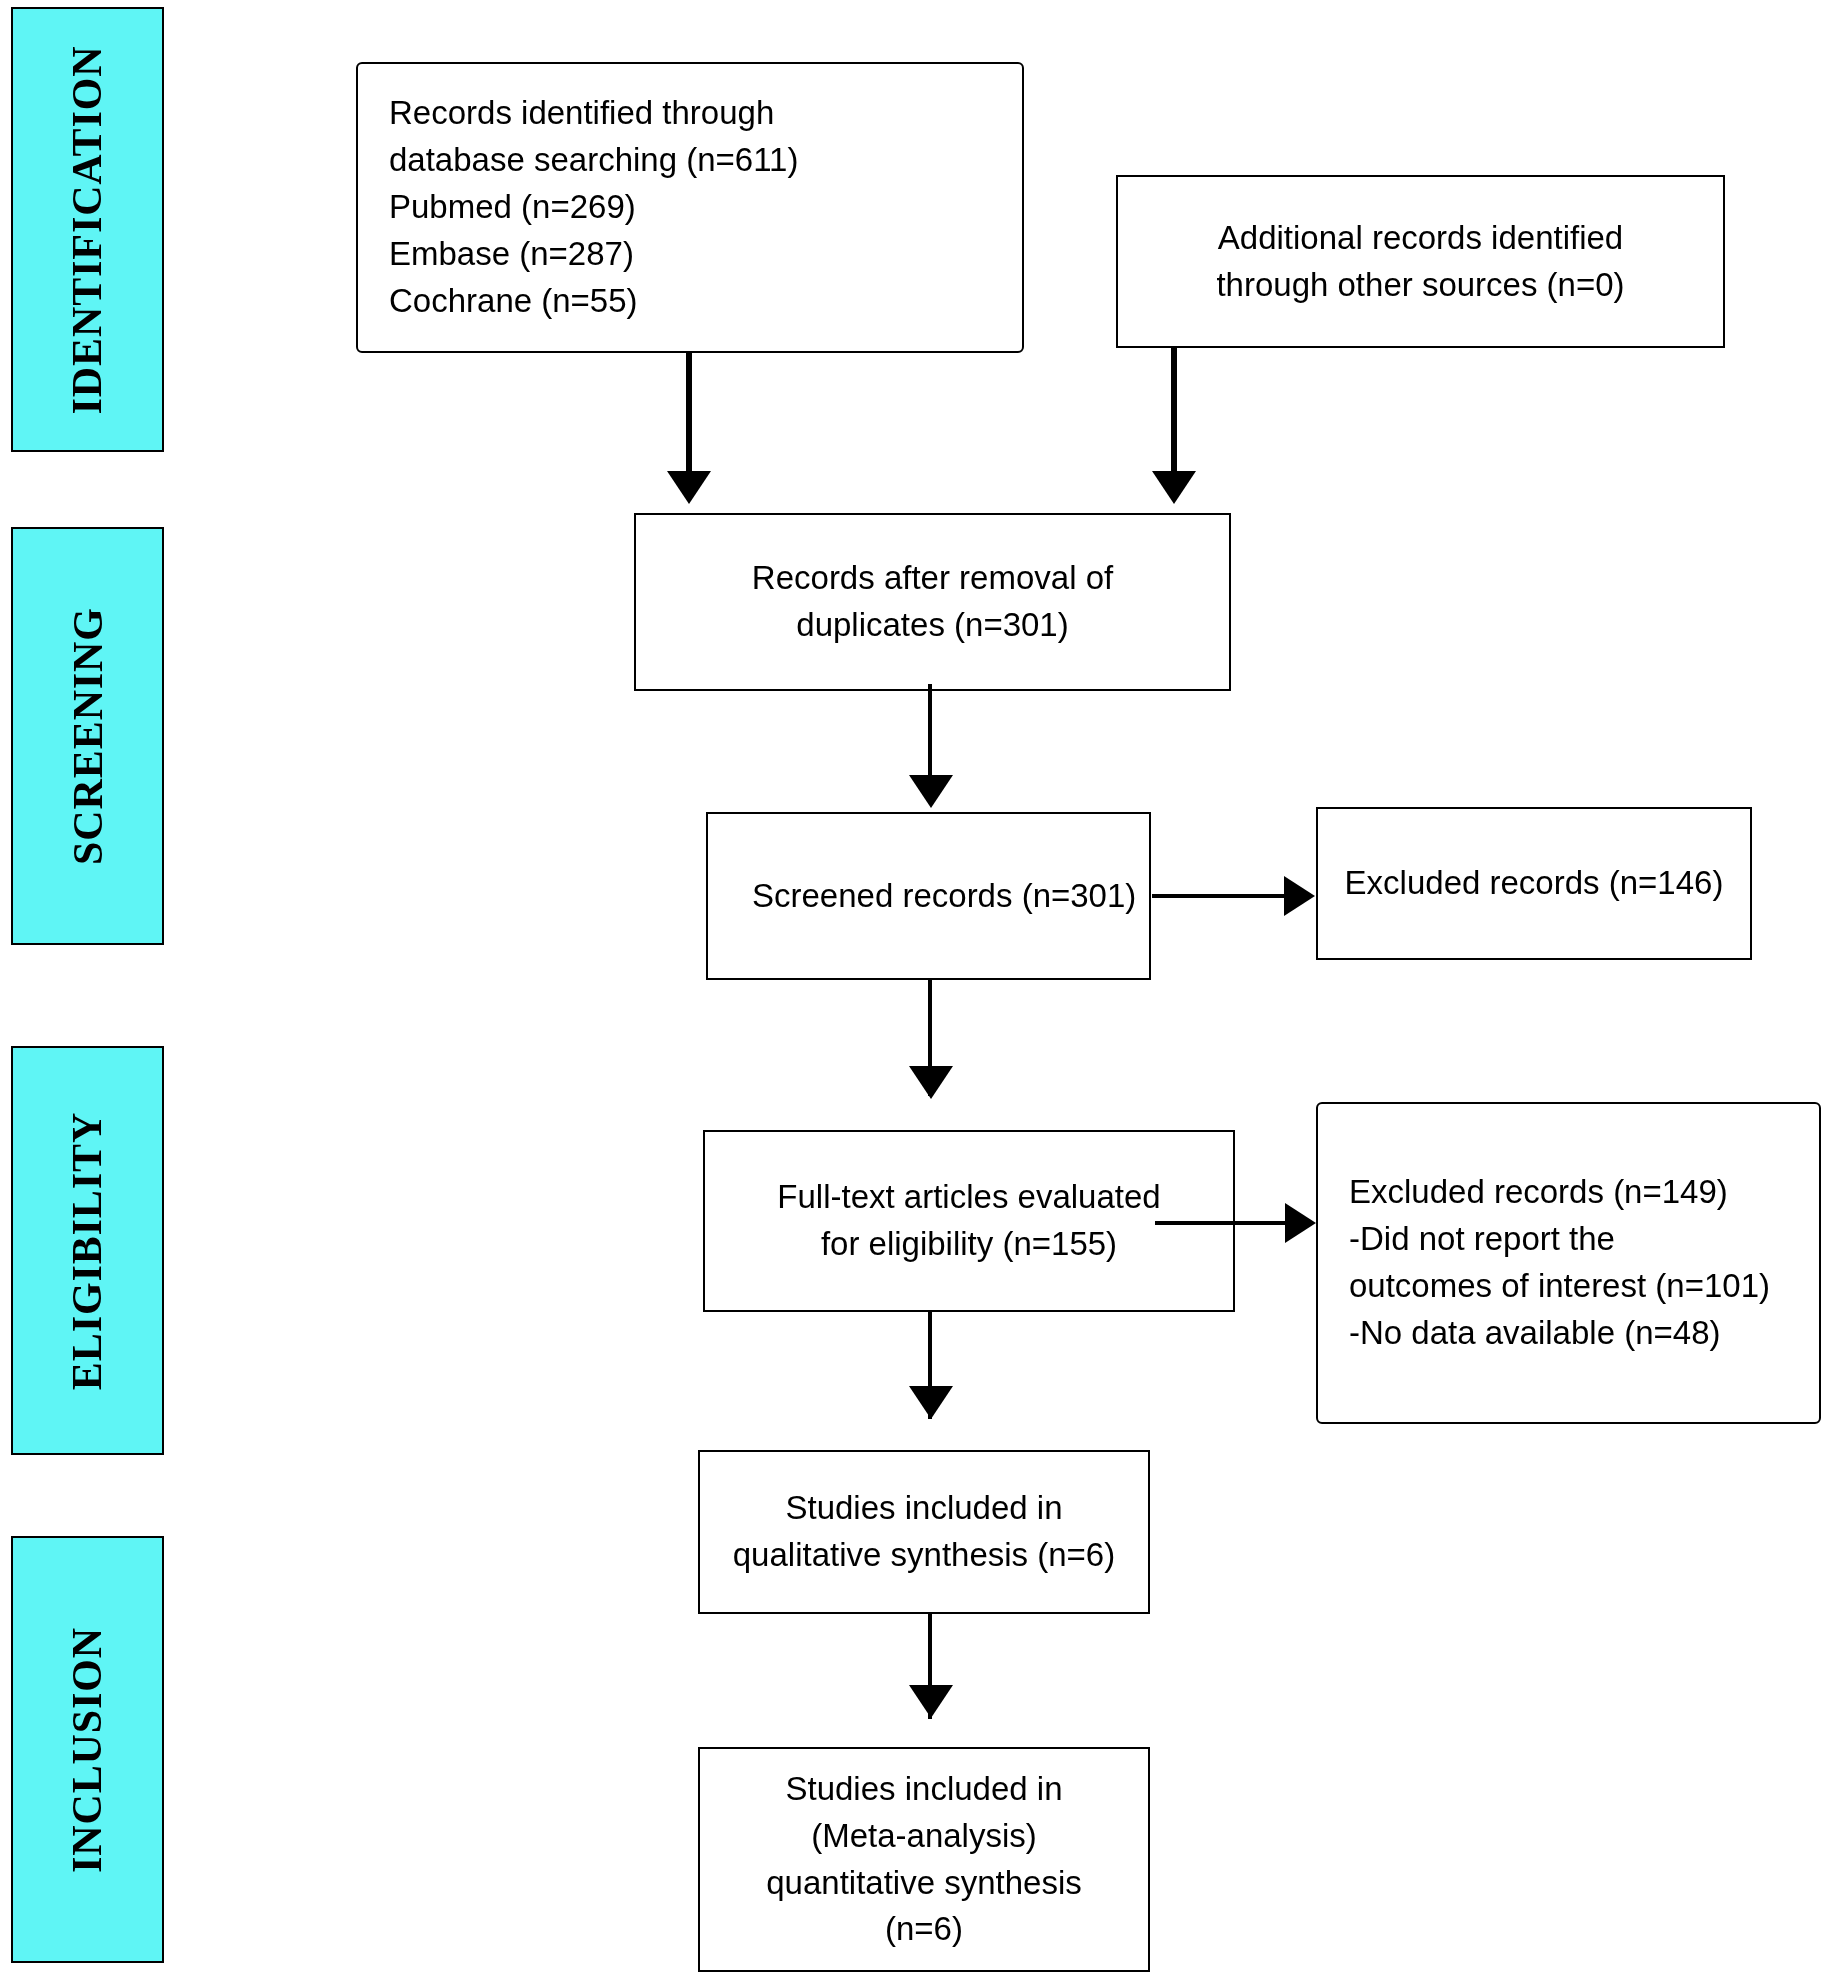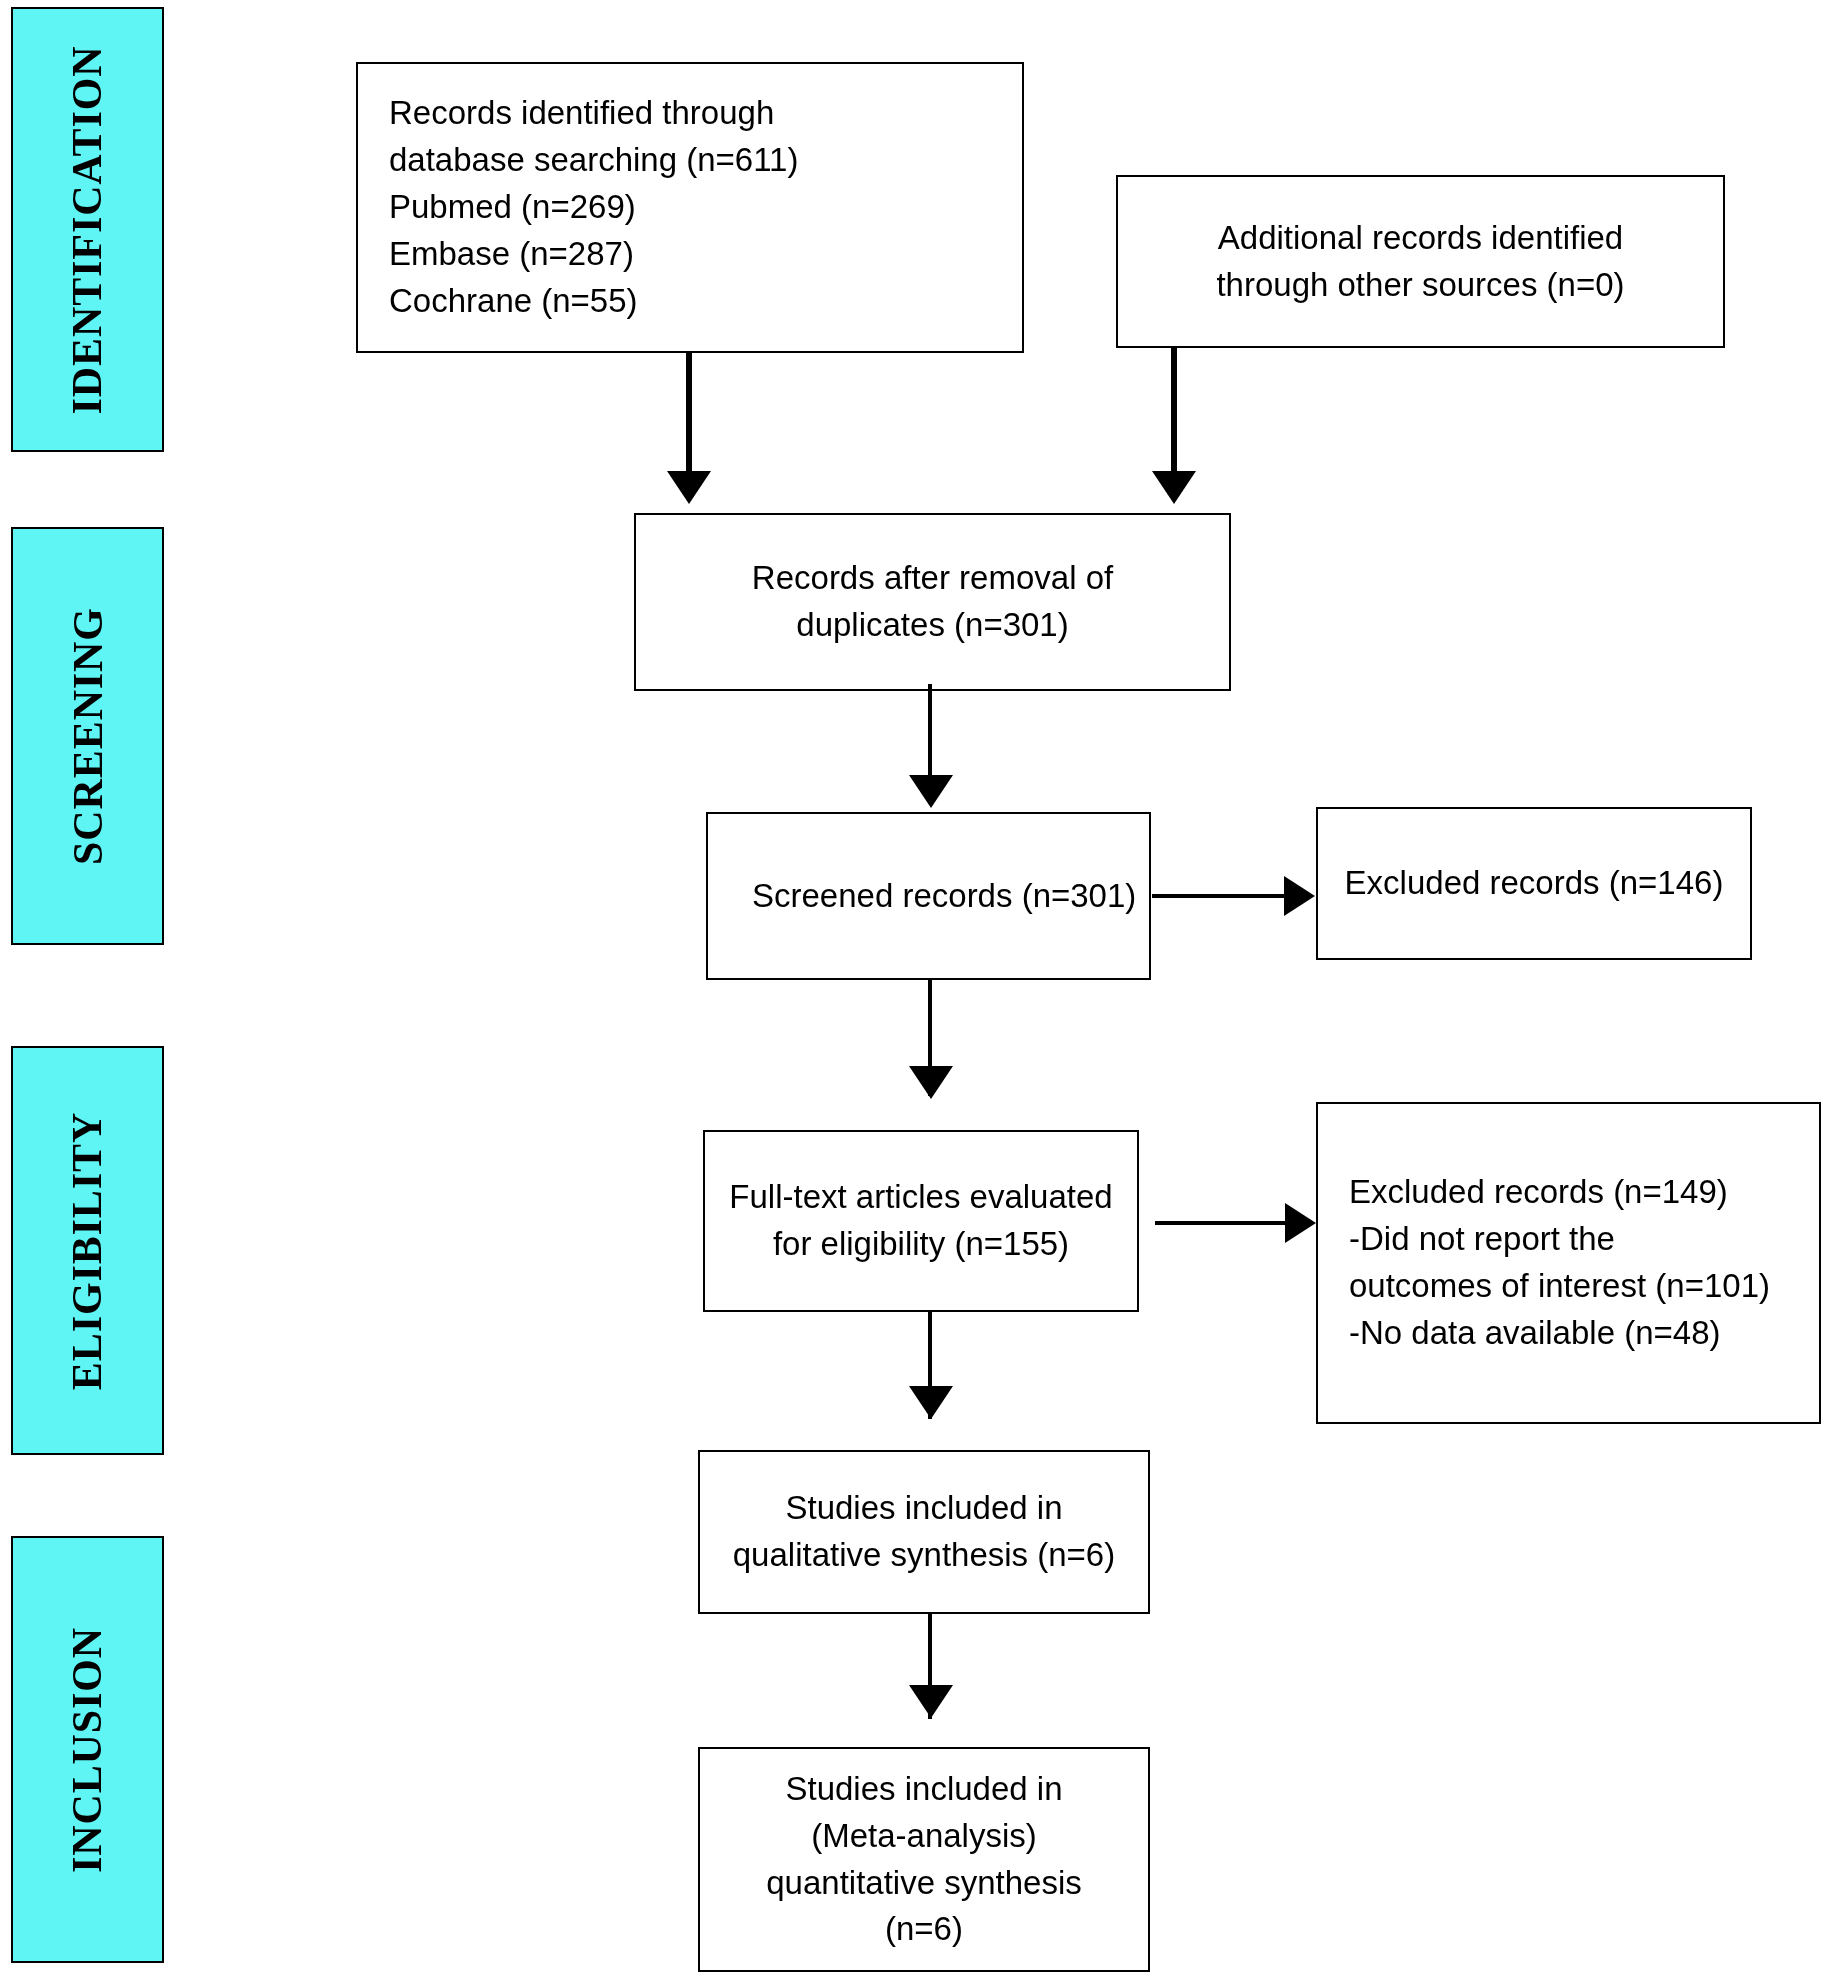--- a/index.html
+++ b/index.html
@@ -56,29 +56,29 @@
     background: #ffffff;
     box-sizing: border-box;
     display: flex;
     align-items: center;
     justify-content: center;
     text-align: center;
     font-size: 33px;
     line-height: 1.42;
   }
   .box .inner { padding: 0 12.7px; }
-  .box.left-align { justify-content: flex-start; text-align: left; }
+  .box.left-align { justify-content: flex-start; text-align: left; border-radius: 6px; }
   .box.left-align .inner { padding-left: 31px; }
 
   #box-identified   { left: 356px;  top: 62px;   width: 668px; height: 291px; }
   #box-additional   { left: 1116px; top: 175px;  width: 609px; height: 173px; }
   #box-duplicates   { left: 634px;  top: 505px;  width: 597px; height: 178px; margin-top: 8px; }
   #box-screened     { left: 706px;  top: 812px;  width: 445px; height: 168px; justify-content: flex-end; }
   #box-excluded-1   { left: 1316px; top: 807px;  width: 436px; height: 153px; text-align: center; }
-  #box-fulltext     { left: 703px;  top: 1130px; width: 436px; height: 182px; }
+  #box-fulltext     { left: 703px;  top: 1130px; width: 532px; height: 182px; }
   #box-excluded-2   { left: 1316px; top: 1102px; width: 505px; height: 322px; }
   #box-qualitative  { left: 698px;  top: 1450px; width: 452px; height: 164px; }
   #box-quantitative { left: 698px;  top: 1747px; width: 452px; height: 225px; }
 
   #box-identified .inner { text-align: left; }
 
   
   .conn {
     position: absolute;
     background: #000000;

